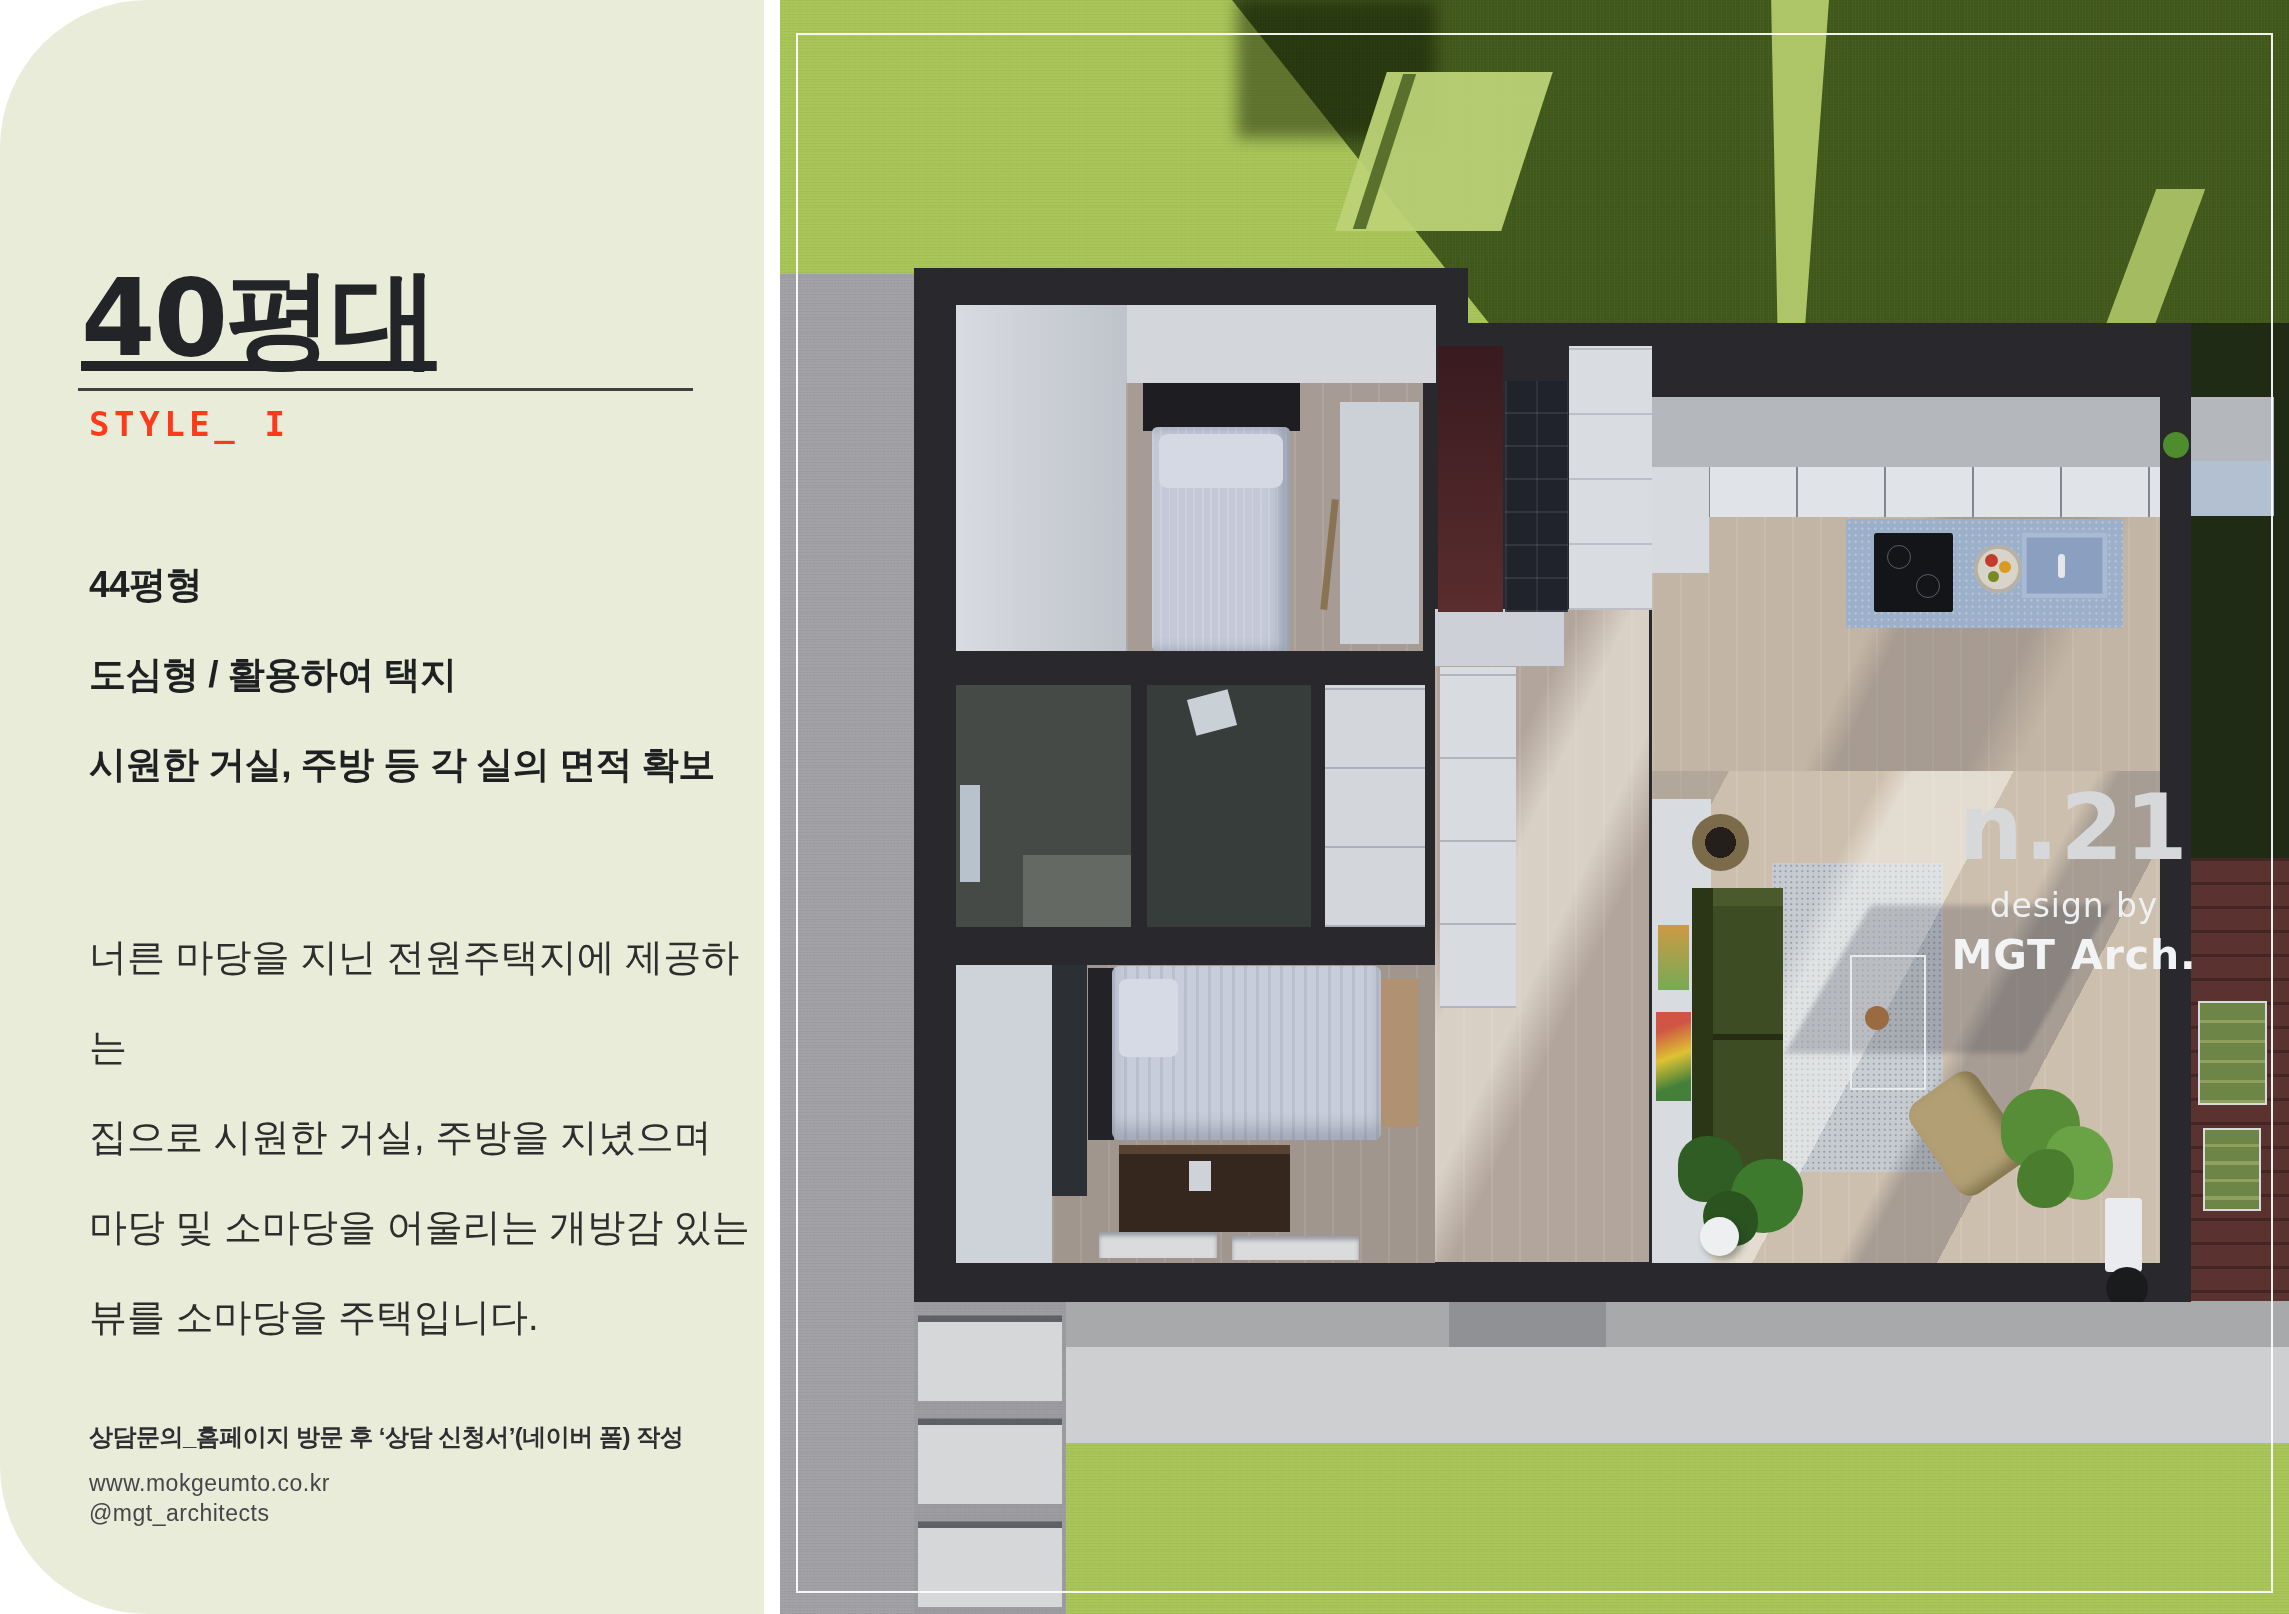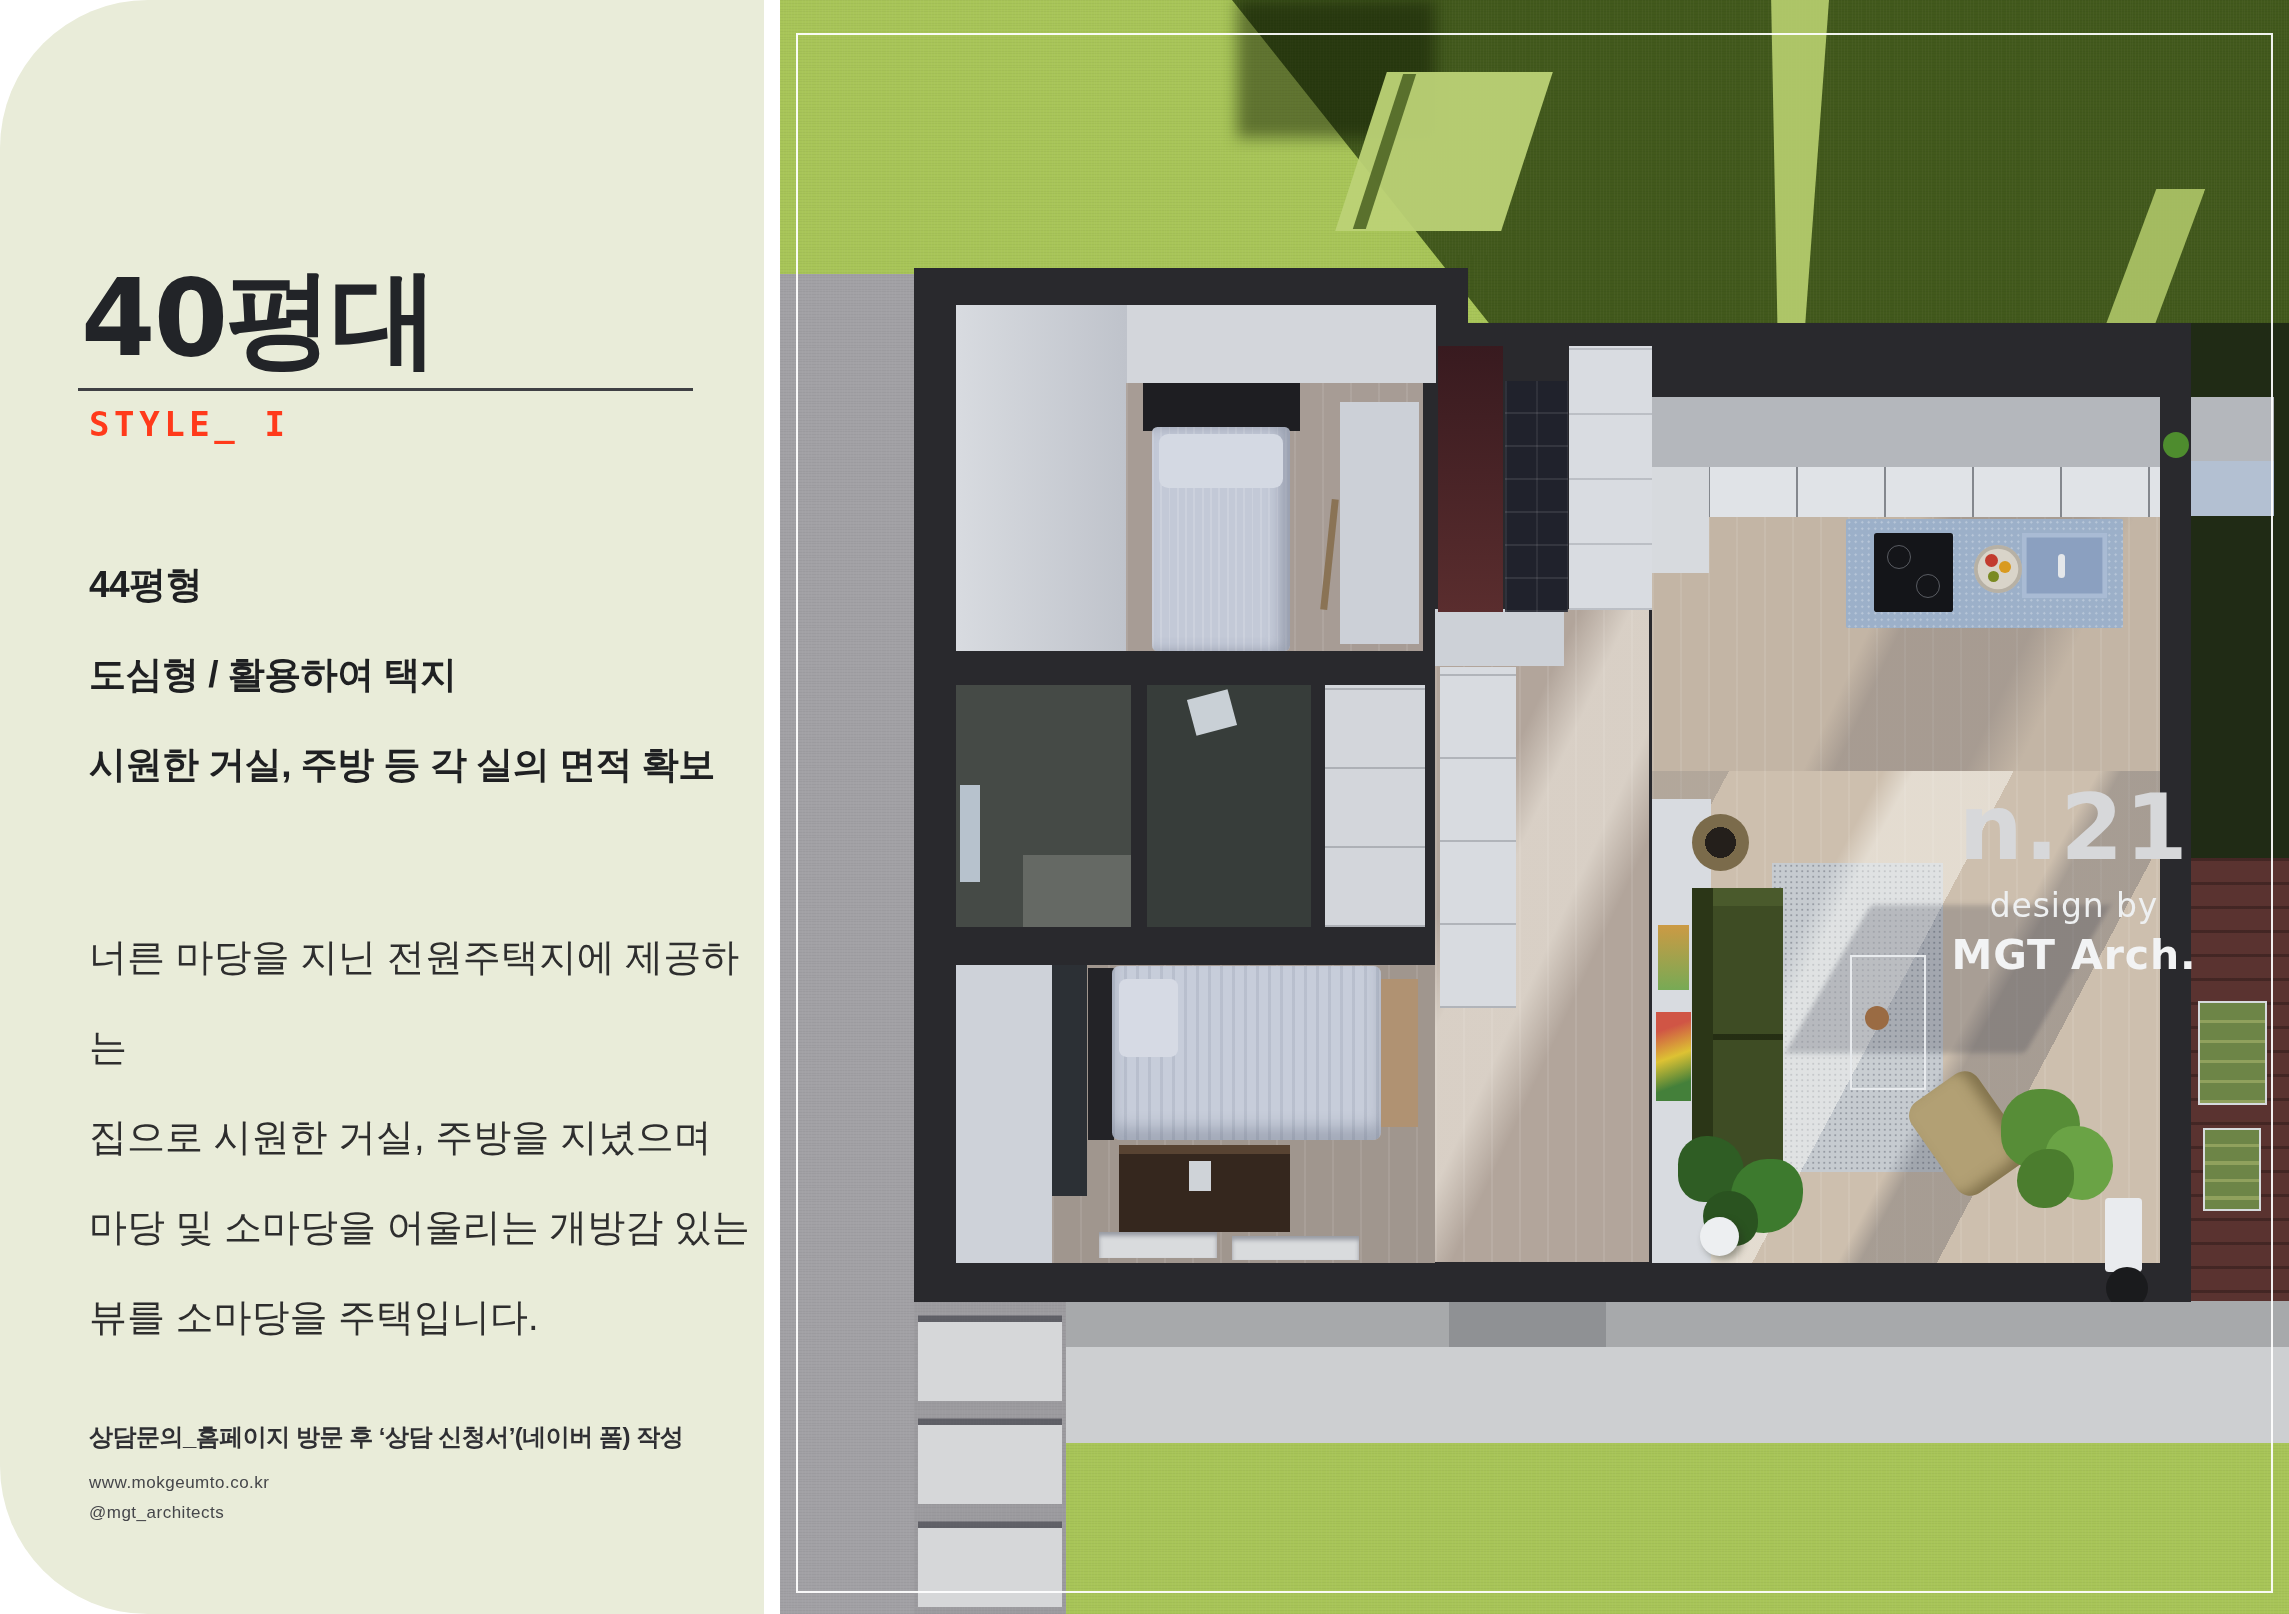--- a/index.html
+++ b/index.html
@@ -4,31 +4,31 @@
 <style>
   html,body{margin:0;padding:0;background:#ffffff;}
   .canvas{position:relative;width:2290px;height:1614px;background:#ffffff;overflow:hidden;
           font-family:"Liberation Sans","DejaVu Sans",sans-serif;}
   .abs{position:absolute;}
 
   
   .left-panel{position:absolute;left:0;top:0;width:764px;height:1614px;
               border-radius:148px 0 0 148px;background:#e9ecd9;}
   .page-title{position:absolute;left:81px;top:247px;font-size:107px;font-weight:900;
-              letter-spacing:-1.8px;color:#222428;font-family:"DejaVu Sans","Liberation Sans",sans-serif;}
+              letter-spacing:-1.8px;color:#222428;font-family:"DejaVu Sans","Liberation Sans",sans-serif;text-decoration:underline;}
   .title-underline{position:absolute;left:78px;top:388px;width:615px;height:2.8px;background:#3f4044;}
   .style-label{position:absolute;left:89px;top:404px;font-size:34px;font-weight:700;
                letter-spacing:4.6px;color:#ff3a1b;font-family:"DejaVu Sans Mono","Liberation Mono",monospace;}
   .feature-list{position:absolute;left:89px;top:540px;font-size:37px;font-weight:700;
                 color:#1f2022;line-height:90px;letter-spacing:-0.5px;}
   .description{position:absolute;left:89px;top:912px;font-size:38px;font-weight:400;
                color:#2e2e2e;line-height:90px;}
   .panel-footer{position:absolute;left:89px;top:1421px;color:#2f2f33;}
   .footer-contact{font-size:24px;font-weight:600;margin-bottom:14.8px;letter-spacing:-0.5px;}
-  .footer-sub{font-size:17px;font-weight:500;color:#45464a;line-height:30px;
+  .footer-sub{font-size:23px;font-weight:500;color:#45464a;line-height:30px;
               font-family:"Liberation Sans",sans-serif;letter-spacing:0.5px;}
 
   
   .plan{position:absolute;left:780px;top:0;width:1510px;height:1614px;overflow:hidden;background:#a8c558;}
   .tex::after{content:"";position:absolute;inset:0;pointer-events:none;opacity:.55;
     background-image:repeating-linear-gradient(0deg,rgba(0,0,0,.06) 0 0.9px,transparent 0.9px 2.8px),
                      repeating-linear-gradient(90deg,rgba(255,255,255,.05) 0 0.9px,transparent 0.9px 2.8px);}
   .frame{position:absolute;left:15.7px;top:33px;width:1473px;height:1556px;
          border:2.8px solid rgba(255,255,255,.93);z-index:60;pointer-events:none;}
 

